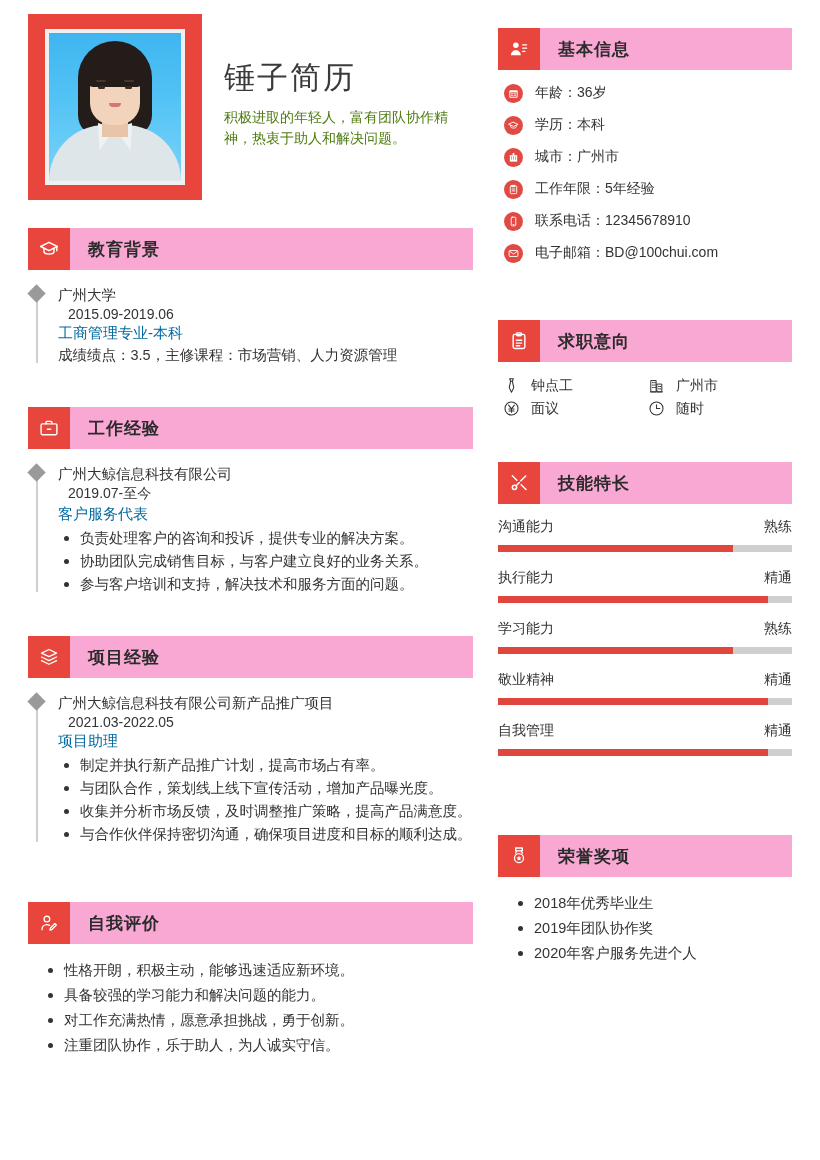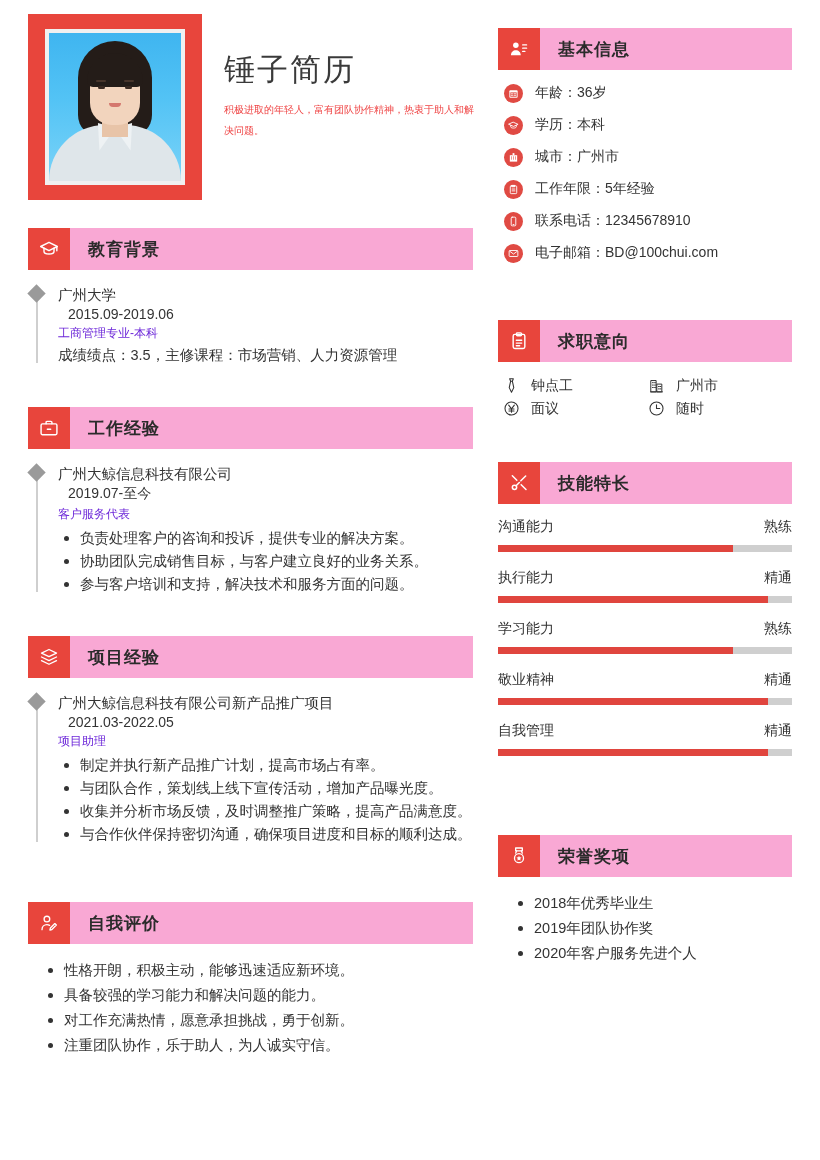--- a/index.html
+++ b/index.html
@@ -76,27 +76,27 @@
     position: absolute; bottom: 99px; width: 10px; height: 2px;
     background: #48352b; border-radius: 2px;
   }
   .pt-brow-l { left: 47px; }
   .pt-brow-r { right: 47px; }
   .pt-mouth {
     position: absolute; left: 50%; bottom: 74px; transform: translateX(-50%);
     width: 12px; height: 4px; background: #d4776e; border-radius: 0 0 7px 7px;
   }
 
-  .hero-text { position: absolute; left: 196px; top: 36px; width: 250px; }
+  .hero-text { position: absolute; left: 196px; top: 44px; width: 250px; }
   .hero-name {
     font-size: 31px; font-weight: 400; color: #3a3a3a; letter-spacing: 2px;
     line-height: 40px;
   }
   .hero-desc {
-    margin-top: 9px; font-size: 10px; color: #ef4444; line-height: 21px;
+    margin-top: 9px; font-size: 14px; color: #4d7c0f; line-height: 21px;
   }
 
   
   .sec { margin-bottom: 0; }
   .sec-head {
     display: flex; align-items: stretch; height: 42px;
     background: #f9a8d4; margin-bottom: 14px;
   }
   .sec-icon {
     width: 42px; height: 42px; background: #e8453c;
@@ -114,21 +114,21 @@
     position: absolute; left: 8px; top: 10px; bottom: 4px; width: 1.5px;
     background: #cfcfcf;
   }
   .tl-dot {
     position: absolute; left: 2px; top: 3px; width: 13px; height: 13px;
     background: #9a9a9a; transform: rotate(45deg);
   }
   .entry-row { display: flex; justify-content: space-between; align-items: baseline; flex-direction: column; }
   .entry-title { font-size: 14.5px; color: #333333; line-height: 22px; }
   .entry-date  { font-size: 14px; color: #333333; white-space: nowrap; padding-left: 10px; }
-  .entry-sub   { font-size: 12px; color: #6d28d9; line-height: 22px; }
+  .entry-sub   { font-size: 15px; color: #0369a1; line-height: 22px; }
   .entry-extra { font-size: 14.5px; color: #333333; line-height: 23px; }
   .entry-list { list-style: none; margin-top: 2px; }
   .entry-list li {
     position: relative; padding-left: 22px; font-size: 14.5px;
     color: #333333; line-height: 23px;
   }
   .entry-list li:before {
     content: ""; position: absolute; left: 6px; top: 9px;
     width: 5px; height: 5px; border-radius: 50%; background: #333333;
   }

